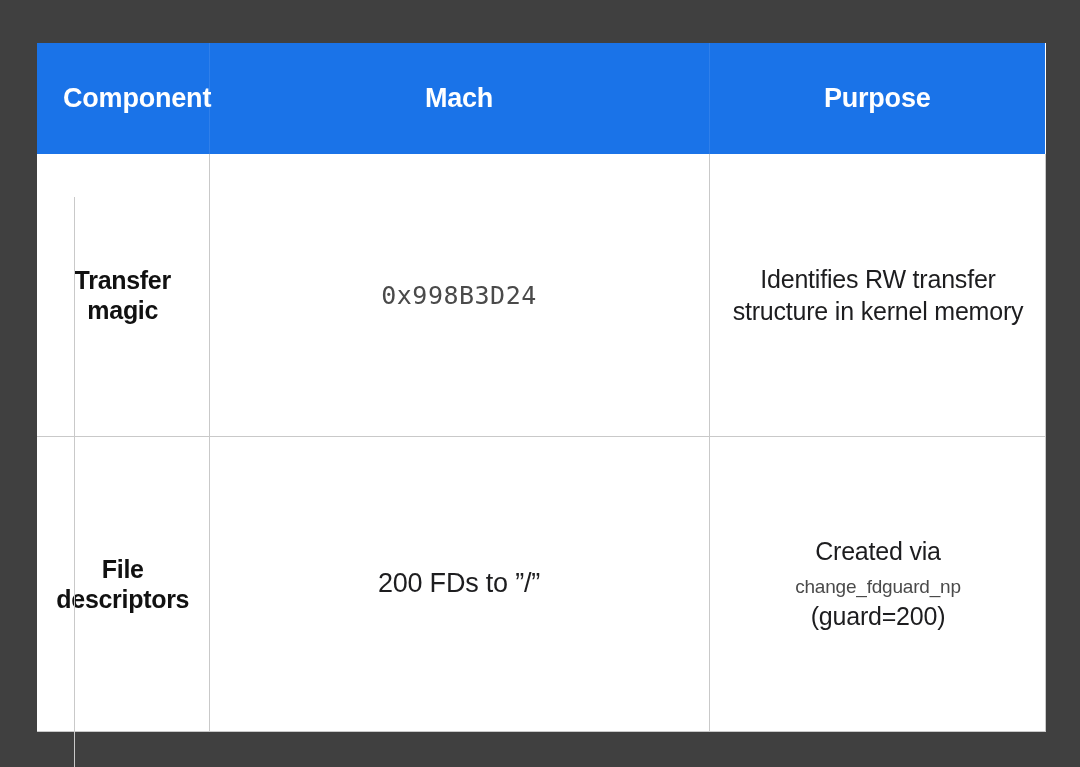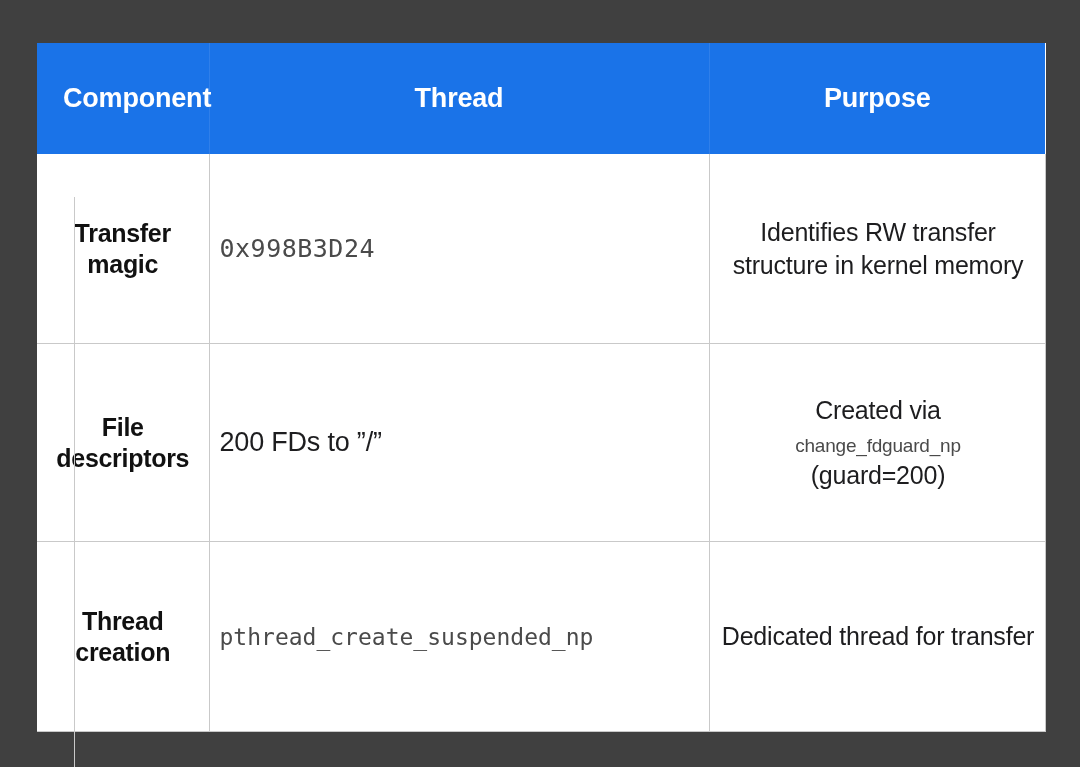--- a/index.html
+++ b/index.html
@@ -95,21 +95,21 @@
     font-size: 25px;
     font-weight: bold;
     line-height: 1.22;
     letter-spacing: -0.3px;
     color: #111111;
     padding-left: 16px;
     padding-right: 16px;
   }
 
   td.cell-value {
-    text-align: left;
+    text-align: center;
     font-size: 26px;
     line-height: 1.25;
     color: #3a3a3a;
   }
   td.cell-value .mono {
     font-family: "DejaVu Sans Mono", "Liberation Mono", monospace;
     font-size: 25px;
     letter-spacing: 0.5px;
     color: #4a4a4a;
     white-space: nowrap;
@@ -159,21 +159,21 @@
     <table class="spec-table">
       <colgroup>
         <col class="col-component">
         <col class="col-value">
         <col class="col-purpose">
       </colgroup>
 
       <thead>
         <tr class="header-row">
           <th class="th-component">Component</th>
-          <th class="th-value">Thread</th>
+          <th class="th-value">Mach</th>
           <th class="th-purpose">Purpose</th>
         </tr>
       </thead>
 
       <tbody>
 
         <tr class="row-transfer-magic">
           <td class="cell-component">Transfer magic</td>
           <td class="cell-value">
             <span class="mono">0x998B3D24</span>
@@ -189,27 +189,20 @@
           </td>
           <td class="cell-purpose">
             <span>Created via</span>
             <br>
             <span class="mono">change_fdguard_np</span>
             <br>
             <span>(guard=200)</span>
           </td>
         </tr>
 
-        <tr class="row-thread">
-          <td class="cell-component">Thread creation</td>
-          <td class="cell-value">
-            <span class="mono tight">pthread_create_suspended_np</span>
-          </td>
-          <td class="cell-purpose">Dedicated thread for transfer</td>
-        </tr>
 
 
       </tbody>
     </table>
 
     <div class="left-edge"></div>
   </div>
 
 </div>
 

